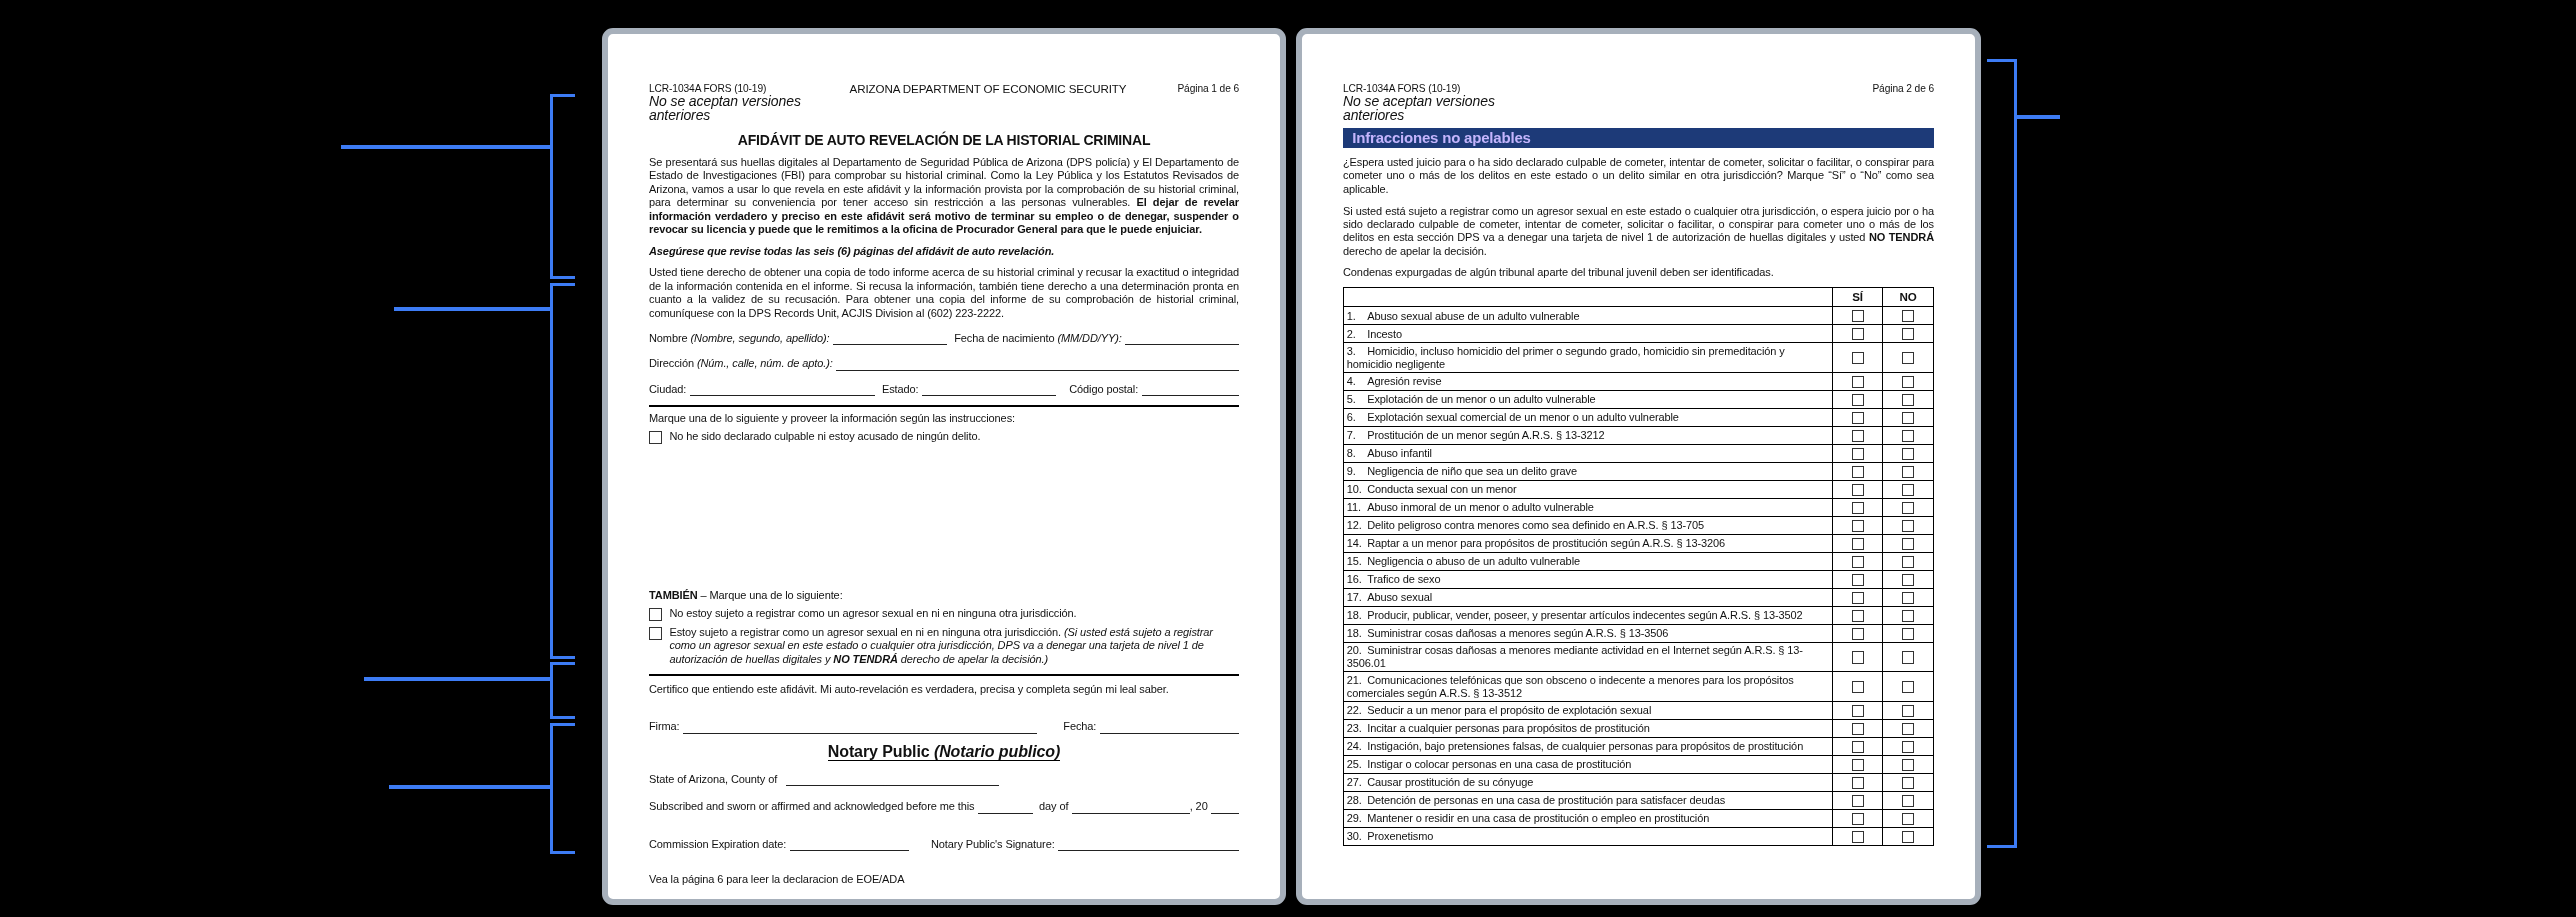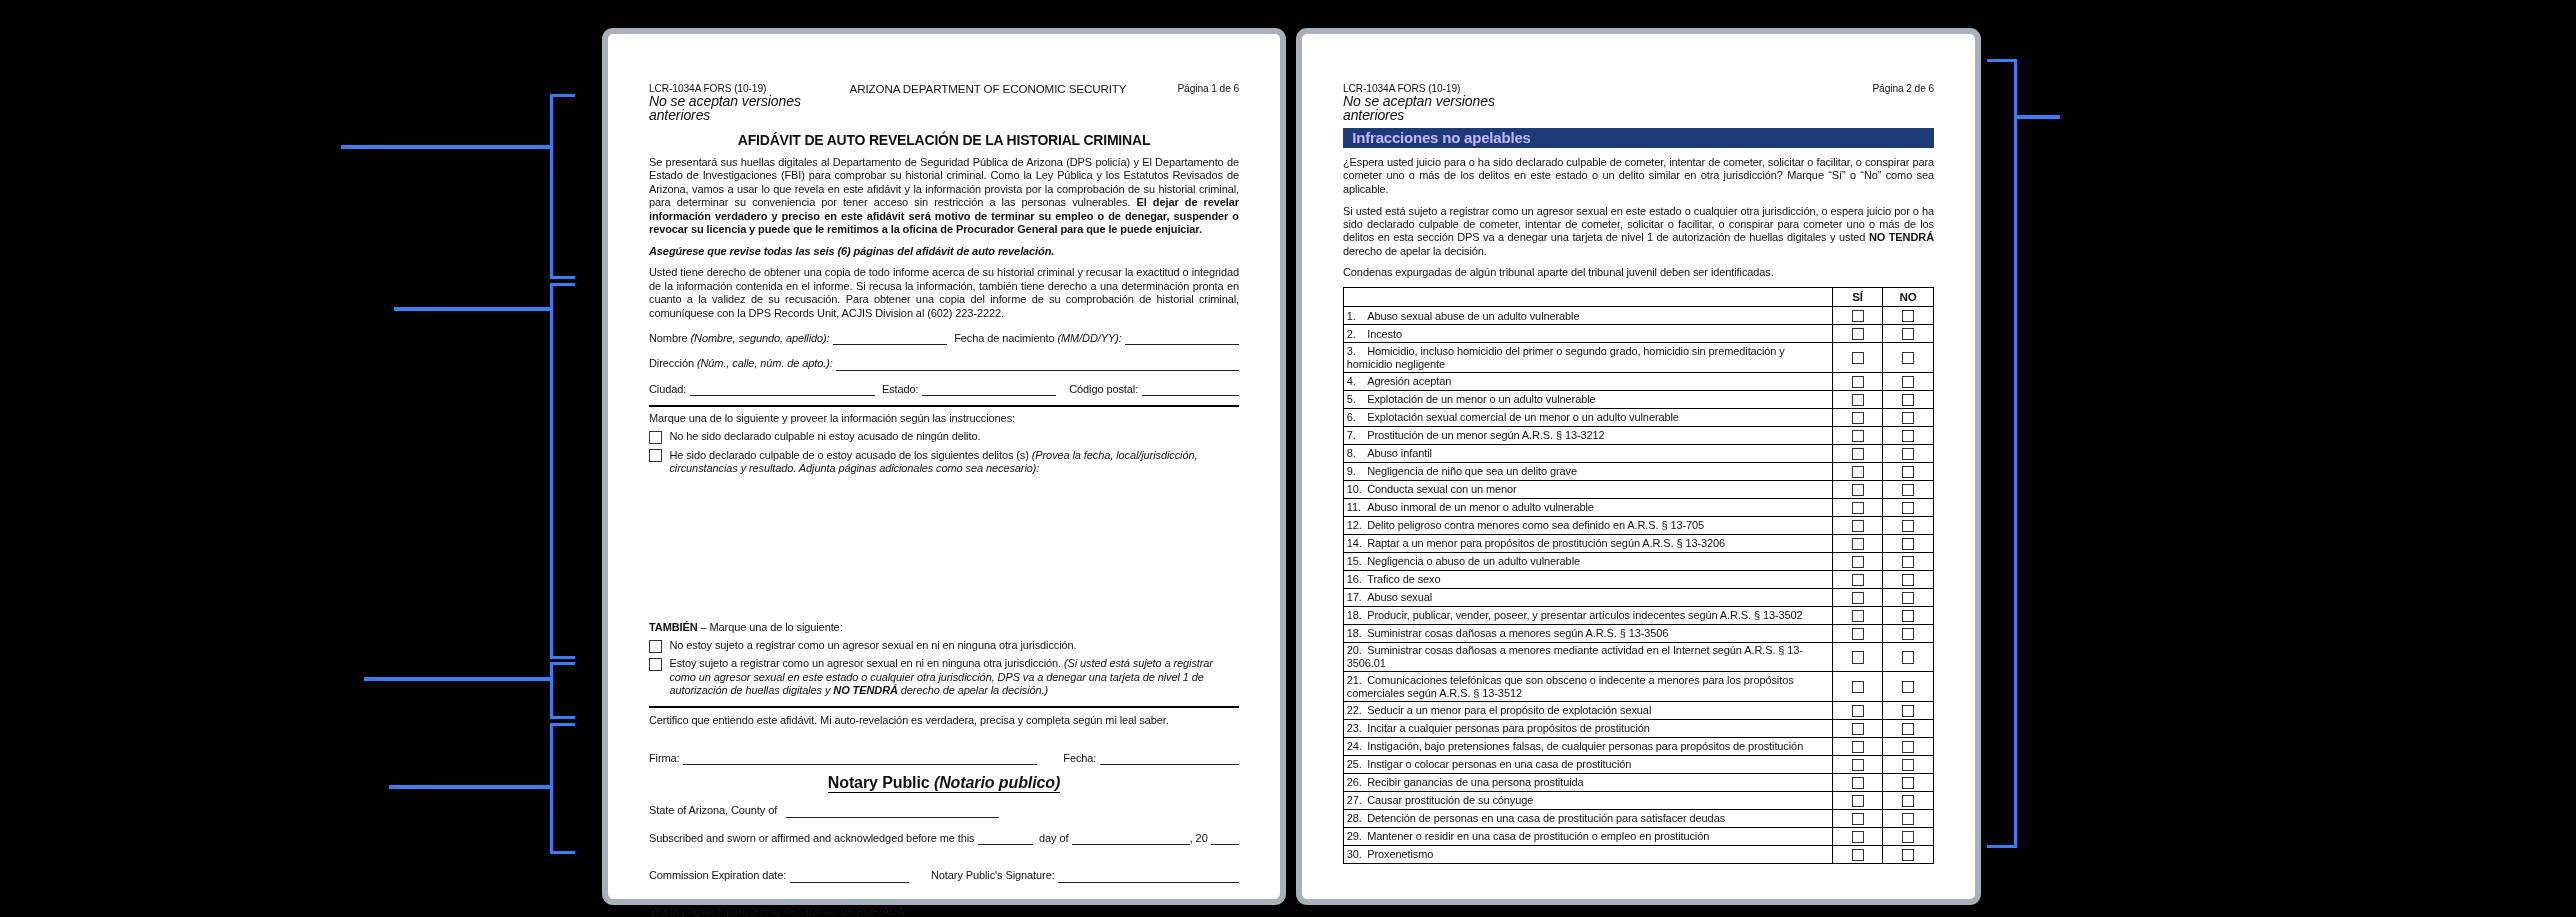--- a/index.html
+++ b/index.html
@@ -99,24 +99,20 @@
       </div>
 
       <hr class="hr-thick">
 
       <p class="blk" style="margin-top:5.6px">Marque una de lo siguiente y proveer la información según las instrucciones:</p>
 
       <div class="cbrow">
         <span class="cbx"></span>
         <div>No he sido declarado culpable ni estoy acusado de ningún delito.</div>
       </div>
-      <div class="cbrow">
-        <span class="cbx"></span>
-        <div><span>He sido declarado culpable de o estoy acusado de los siguientes delitos (s) </span><span class="i">(Provea la fecha, local/jurisdicción, circunstancias y resultado. Adjunta páginas adicionales como sea necesario):</span></div>
-      </div>
 
       <div class="spacer"></div>
 
       <p class="blk"><span class="b">TAMBIÉN</span><span> – Marque una de lo siguiente:</span></p>
 
       <div class="cbrow">
         <span class="cbx"></span>
         <div>No estoy sujeto a registrar como un agresor sexual en ni en ninguna otra jurisdicción.</div>
       </div>
       <div class="cbrow">
@@ -201,21 +197,21 @@
               <td class="c-item"><span class="num">2.</span><span class="txt">Incesto</span></td>
               <td class="cb"><span class="cbx"></span></td>
               <td class="cb"><span class="cbx"></span></td>
             </tr>
             <tr>
               <td class="c-item"><span class="num">3.</span><span class="txt">Homicidio, incluso homicidio del primer o segundo grado, homicidio sin premeditación y homicidio negligente</span></td>
               <td class="cb"><span class="cbx"></span></td>
               <td class="cb"><span class="cbx"></span></td>
             </tr>
             <tr>
-              <td class="c-item"><span class="num">4.</span><span class="txt">Agresión aceptan</span></td>
+              <td class="c-item"><span class="num">4.</span><span class="txt">Agresión revise</span></td>
               <td class="cb"><span class="cbx"></span></td>
               <td class="cb"><span class="cbx"></span></td>
             </tr>
             <tr>
               <td class="c-item"><span class="num">5.</span><span class="txt">Explotación de un menor o un adulto vulnerable</span></td>
               <td class="cb"><span class="cbx"></span></td>
               <td class="cb"><span class="cbx"></span></td>
             </tr>
             <tr>
               <td class="c-item"><span class="num">6.</span><span class="txt">Explotación sexual comercial de un menor o un adulto vulnerable</span></td>
@@ -302,25 +298,20 @@
               <td class="cb"><span class="cbx"></span></td>
               <td class="cb"><span class="cbx"></span></td>
             </tr>
             <tr>
               <td class="c-item"><span class="num">24.</span><span class="txt">Instigación, bajo pretensiones falsas, de cualquier personas para propósitos de prostitución</span></td>
               <td class="cb"><span class="cbx"></span></td>
               <td class="cb"><span class="cbx"></span></td>
             </tr>
             <tr>
               <td class="c-item"><span class="num">25.</span><span class="txt">Instigar o colocar personas en una casa de prostitución</span></td>
-              <td class="cb"><span class="cbx"></span></td>
-              <td class="cb"><span class="cbx"></span></td>
-            </tr>
-            <tr>
-              <td class="c-item"><span class="num">26.</span><span class="txt">Recibir ganancias de una persona prostituida</span></td>
               <td class="cb"><span class="cbx"></span></td>
               <td class="cb"><span class="cbx"></span></td>
             </tr>
             <tr>
               <td class="c-item"><span class="num">27.</span><span class="txt">Causar prostitución de su cónyuge</span></td>
               <td class="cb"><span class="cbx"></span></td>
               <td class="cb"><span class="cbx"></span></td>
             </tr>
             <tr>
               <td class="c-item"><span class="num">28.</span><span class="txt">Detención de personas en una casa de prostitución para satisfacer deudas</span></td>

